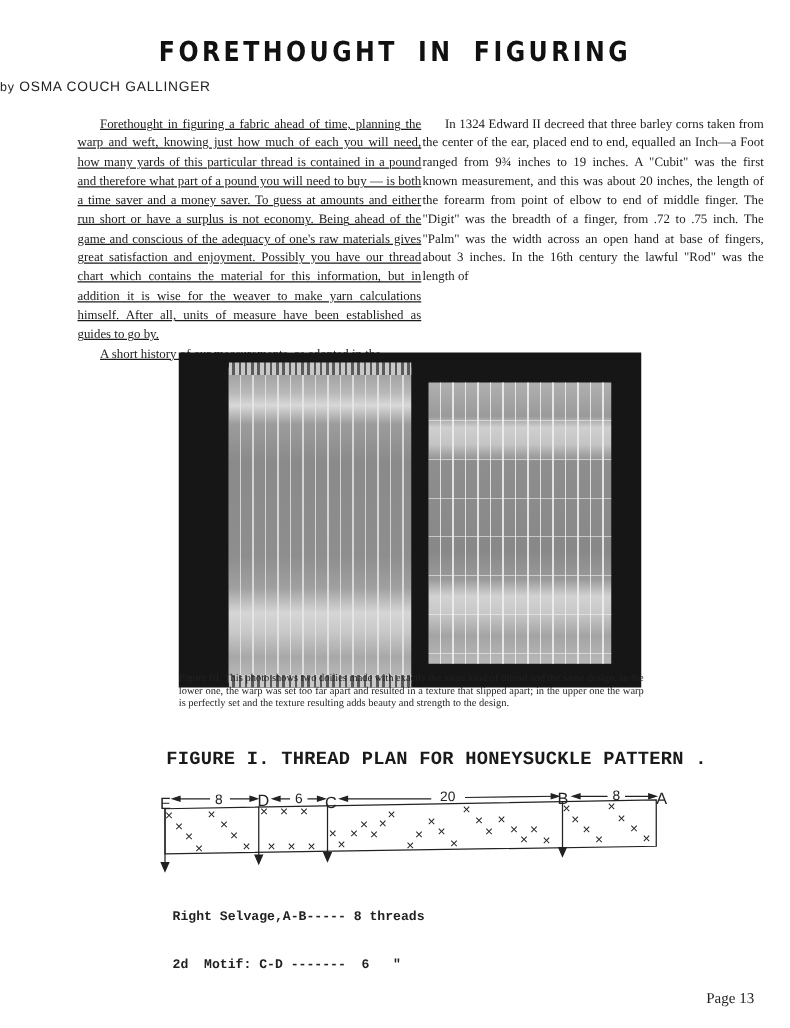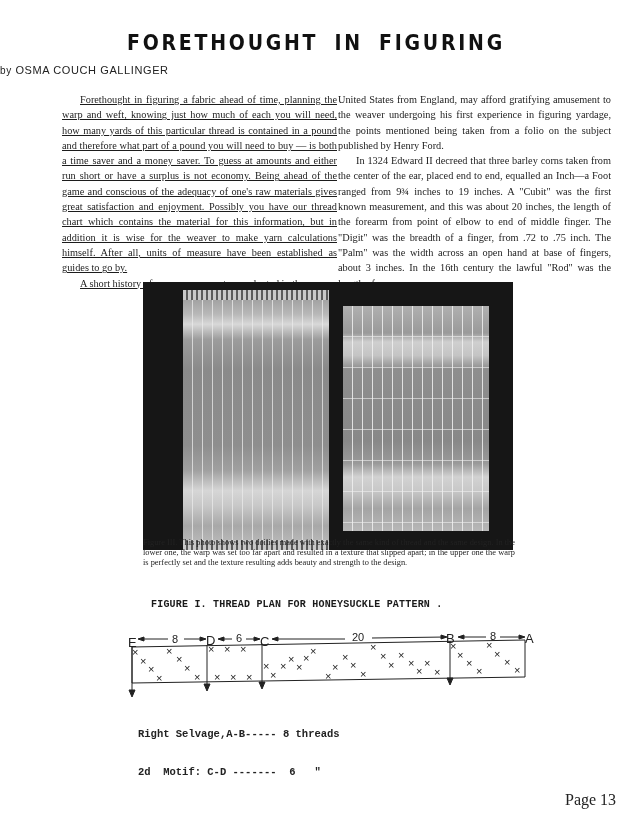--- a/index.html
+++ b/index.html
@@ -24,42 +24,41 @@
   .doily-left::before { top:-4px; }
   .doily-left::after { bottom:-4px; }
   .doily-right { left:200px; top:24px; width:146px; height:225px;
     background:
       repeating-linear-gradient(90deg, rgba(255,255,255,0) 0 9px, rgba(240,240,240,0.85) 9px 10px),
       repeating-linear-gradient(180deg, rgba(255,255,255,0) 0 30px, rgba(240,240,240,0.6) 30px 31px),
       linear-gradient(180deg, #b0b0b0 0%, #9a9a9a 12%, #cfcfcf 16%, #c4c4c4 22%, #8e8e8e 28%, #888 60%, #9a9a9a 70%, #d2d2d2 76%, #c8c8c8 82%, #a4a4a4 90%, #b8b8b8 100%);
   }
   .caption { position:absolute; left:143px; top:538px; width:372px; font-size:8.4px; line-height:10px; text-align:justify; color:#222; }
   .mono { font-family:"Liberation Mono", monospace; }
-  .fig-title { position:absolute; left:151px; top:599px; font-size:10px; font-weight:bold; letter-spacing:0.2px; color:#1a1a1a; }
+  .fig-title { position:absolute; left:133px; top:599px; font-size:15px; font-weight:bold; letter-spacing:0.2px; color:#1a1a1a; }
   .diagram { position:absolute; left:120px; top:615px; width:430px; height:95px; }
   .legend { position:absolute; left:138px; top:703px; font-size:10.5px; line-height:12.5px; font-weight:bold; color:#222; white-space:pre; }
   .legend .row { display:block; }
-  .page-num { position:absolute; left:565px; top:791px; font-size:16px; color:#222; }
+  .page-num { position:absolute; left:565px; top:791px; font-size:12px; color:#222; }
 </style>
 </head>
 <body>
 
 <div class="title">FORETHOUGHT IN FIGURING</div>
 <div class="byline">
   <span class="by">by</span>
   <span>OSMA COUCH GALLINGER</span>
 </div>
 
 <div class="col col-left">
   <p class="ind">Forethought in figuring a fabric ahead of time, planning the warp and weft, knowing just how much of each you will need, how many yards of this particular thread is contained in a pound and therefore what part of a pound you will need to buy — is both a time saver and a money saver. To guess at amounts and either run short or have a surplus is not economy. Being ahead of the game and conscious of the adequacy of one's raw materials gives great satisfaction and enjoyment. Possibly you have our thread chart which contains the material for this information, but in addition it is wise for the weaver to make yarn calculations himself. After all, units of measure have been established as guides to go by.</p>
   <p class="ind">A short history of our measurements, as adopted in the</p>
 </div>
 
 <div class="col col-right">
-  <p>United States from England, may afford gratifying amusement to the weaver undergoing his first experience in figuring yardage, the points mentioned being taken from a folio on the subject published by Henry Ford.</p>
   <p class="ind">In 1324 Edward II decreed that three barley corns taken from the center of the ear, placed end to end, equalled an Inch—a Foot ranged from 9¾ inches to 19 inches. A "Cubit" was the first known measurement, and this was about 20 inches, the length of the forearm from point of elbow to end of middle finger. The "Digit" was the breadth of a finger, from .72 to .75 inch. The "Palm" was the width across an open hand at base of fingers, about 3 inches. In the 16th century the lawful "Rod" was the length of</p>
 </div>
 
 <div class="photo">
   <div class="doily doily-left"></div>
   <div class="doily doily-right"></div>
 </div>
 
 <div class="caption">Figure III. This photo shows two doilies made with exactly the same kind of thread and the same design. In the lower one, the warp was set too far apart and resulted in a texture that slipped apart; in the upper one the warp is perfectly set and the texture resulting adds beauty and strength to the design.</div>
 

